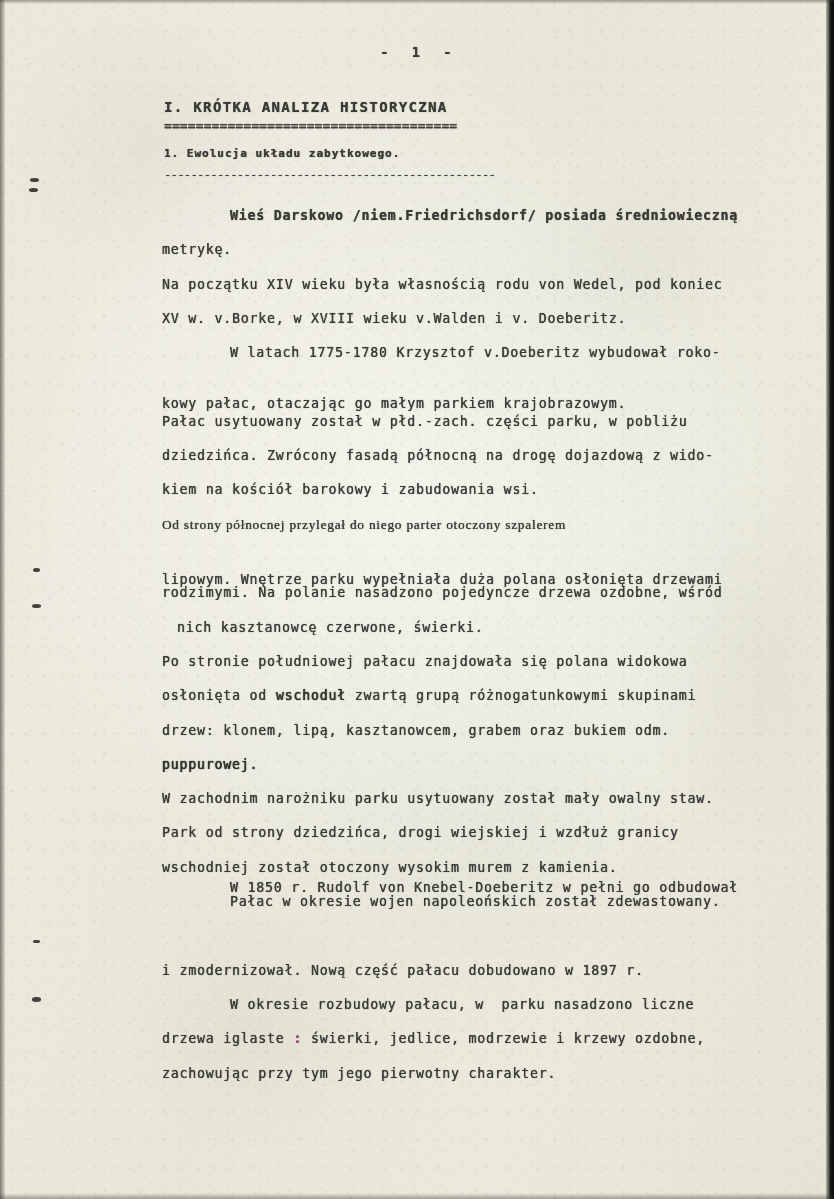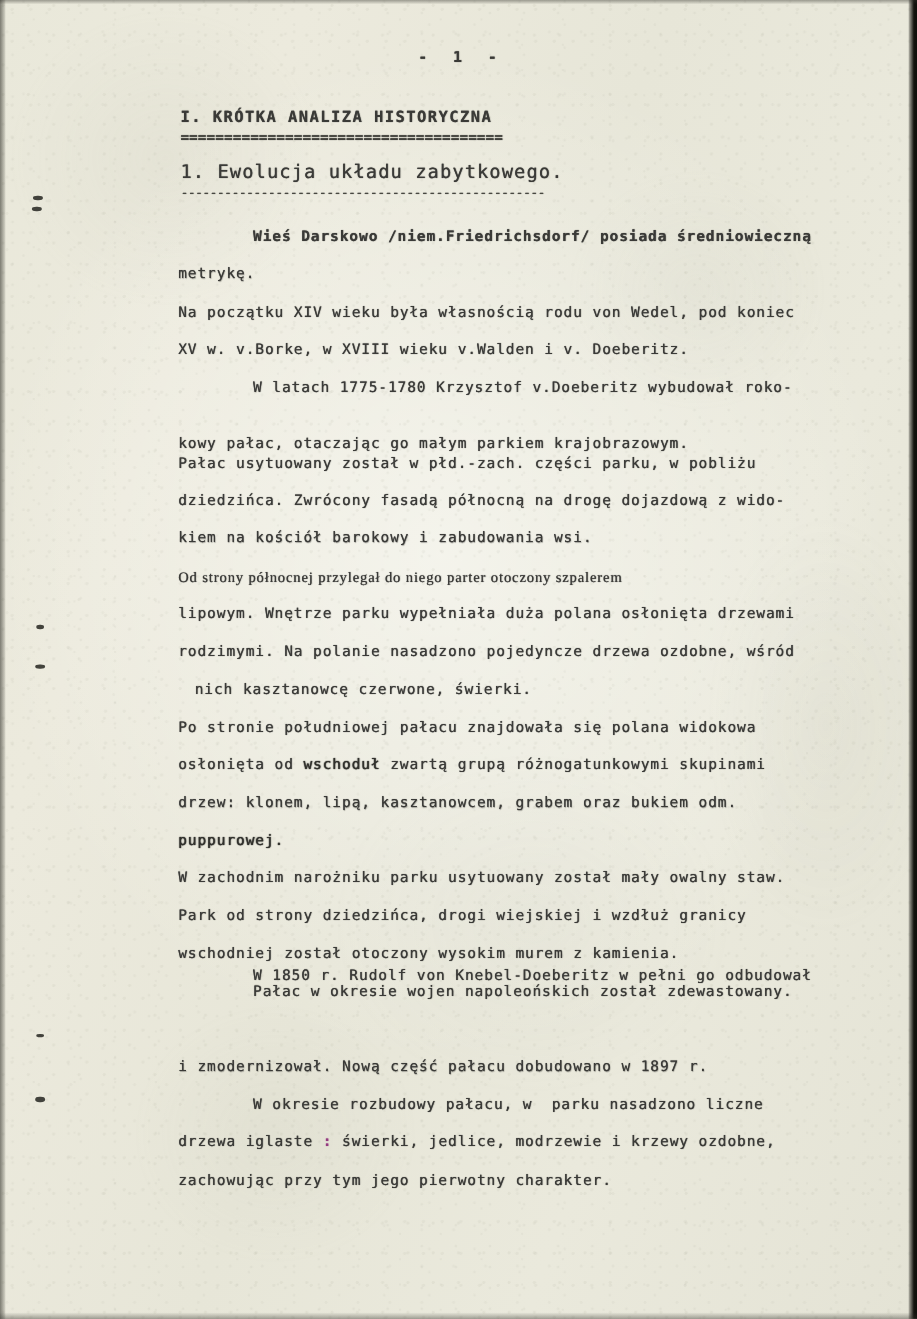--- a/index.html
+++ b/index.html
@@ -105,23 +105,23 @@
     left: 164px;
     top: 118px;
     font-size: 13px;
     letter-spacing: 0.1px;
     font-weight: bold;
     color: #34342f;
   }
   .subtitle {
     left: 164px;
     top: 147px;
-    font-size: 17px;
+    font-size: 11px;
     letter-spacing: 1.0px;
-    font-weight: normal;
+    font-weight: bold;
   }
   .rule-dash {
     left: 164px;
     top: 168px;
     font-size: 12px;
     letter-spacing: -0.6px;
     color: #3a3a34;
   }
   .line {
     left: 162px;
@@ -177,21 +177,21 @@
       <div class="tw line indent" style="top: 208px; font-weight: bold;">Wieś Darskowo /niem.Friedrichsdorf/ posiada średniowieczną</div>
       <div class="tw line" style="top: 242.3px;">metrykę.</div>
       <div class="tw line" style="top: 276.6px;">Na początku XIV wieku była własnością rodu von Wedel, pod koniec</div>
       <div class="tw line" style="top: 310.9px;">XV w. v.Borke, w XVIII wieku v.Walden i v. Doeberitz.</div>
       <div class="tw line indent" style="top: 345.2px;">W latach 1775-1780 Krzysztof v.Doeberitz wybudował roko-</div>
       <div class="tw line" style="top: 396px;">kowy pałac, otaczając go małym parkiem krajobrazowym.</div>
       <div class="tw line" style="top: 413.8px;">Pałac usytuowany został w płd.-zach. części parku, w pobliżu</div>
       <div class="tw line" style="top: 448.1px;">dziedzińca. Zwrócony fasadą północną na drogę dojazdową z wido-</div>
       <div class="tw line" style="top: 482.4px;">kiem na kościół barokowy i zabudowania wsi.</div>
       <div class="tw line" style="top: 516.7px; font-family: Liberation Serif, serif;">Od strony północnej przylegał do niego parter otoczony szpalerem</div>
-      <div class="tw line" style="top: 551px; text-align: right;">lipowym. Wnętrze parku wypełniała duża polana osłonięta drzewami</div>
+      <div class="tw line" style="top: 572px; text-align: right;">lipowym. Wnętrze parku wypełniała duża polana osłonięta drzewami</div>
       <div class="tw line" style="top: 585.3px;">rodzimymi. Na polanie nasadzono pojedyncze drzewa ozdobne, wśród</div>
       <div class="tw line" style="top: 619.6px; margin-left: 15px;">nich kasztanowcę czerwone, świerki.</div>
       <div class="tw line" style="top: 653.9px;">Po stronie południowej pałacu znajdowała się polana widokowa</div>
       <div class="tw line" style="top: 688.2px;">osłonięta od <span class="strike-over">wschoduł</span> zwartą grupą różnogatunkowymi skupinami</div>
       <div class="tw line" style="top: 722.5px;">drzew: klonem, lipą, kasztanowcem, grabem oraz bukiem odm.</div>
       <div class="tw line" style="top: 756.8px;"><span class="strike-over">puppurowej.</span></div>
       <div class="tw line" style="top: 791.1px;">W zachodnim narożniku parku usytuowany został mały owalny staw.</div>
       <div class="tw line" style="top: 825.4px;">Park od strony dziedzińca, drogi wiejskiej i wzdłuż granicy</div>
       <div class="tw line" style="top: 859.7px;">wschodniej został otoczony wysokim murem z kamienia.</div>
       <div class="tw line indent" style="top: 894px;">Pałac w okresie wojen napoleońskich został zdewastowany.</div>

